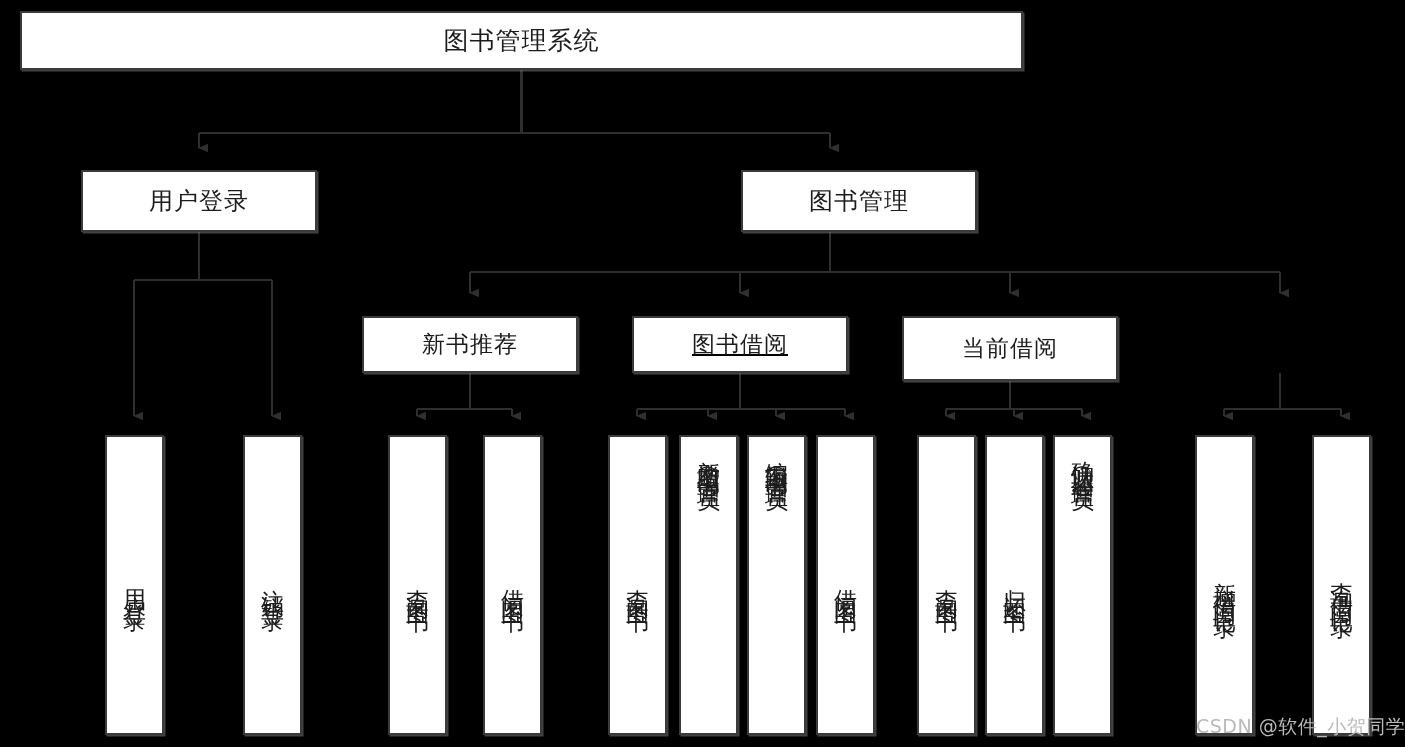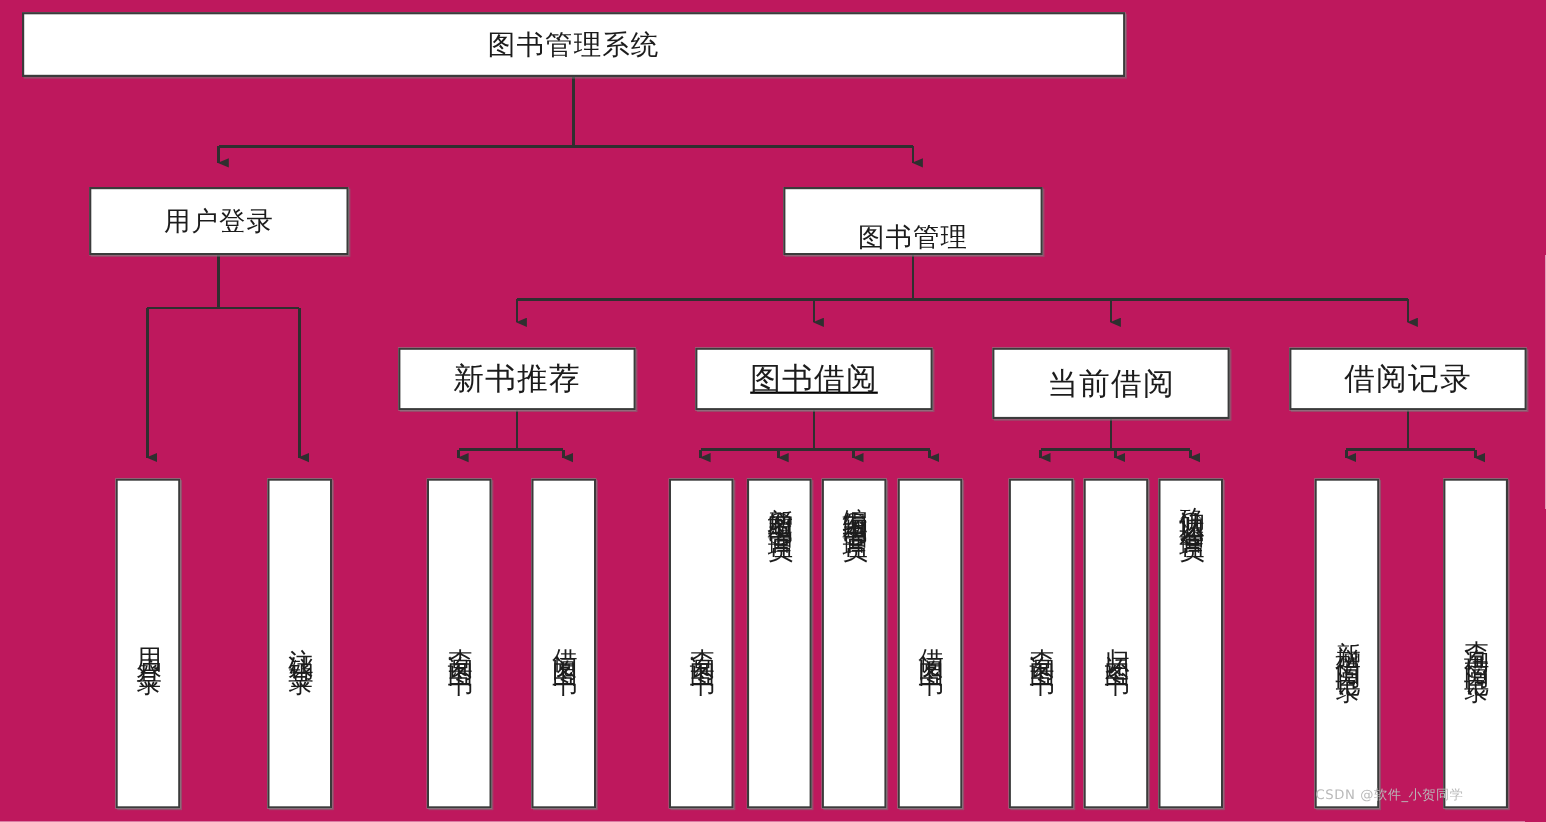--- a/index.html
+++ b/index.html
@@ -8,21 +8,21 @@
     padding: 0;
     background: #ffffff;
   }
   body {
     font-family: "DejaVu Sans", "Liberation Sans", sans-serif;
   }
   #diagram-root {
     position: relative;
     width: 1405px;
     height: 747px;
-    background: #be185d;
+    background: #000000;
     overflow: hidden;
   }
   svg.diagram-canvas {
     position: absolute;
     left: 0;
     top: 0;
     width: 1405px;
     height: 747px;
   }
   .node-box {
@@ -37,21 +37,21 @@
     overflow: hidden;
   }
   .node-label {
     color: #1c1c1c;
     letter-spacing: 1px;
     line-height: 1.18;
     white-space: pre;
   }
   .level-0 .node-label { font-size: 25px; }
   .level-1 .node-label { font-size: 24px; }
-  .level-2 .node-label { font-size: 28px; }
+  .level-2 .node-label { font-size: 23px; }
 
   .leaf-box {
     align-items: flex-start;
     justify-content: center;
     padding-top: 6px;
   }
   .leaf-box .node-label {
     writing-mode: vertical-rl;
     text-orientation: upright;
     font-size: 23px;
@@ -62,21 +62,21 @@
   .leaf-box.tall-text .node-label {
     letter-spacing: 4px;
   }
   .leaf-box.vcenter {
     align-items: center;
     padding-top: 0;
   }
   .watermark {
     position: absolute;
     color: #b9b9b9;
-    font-size: 12px;
+    font-size: 19px;
     letter-spacing: 0.5px;
     white-space: nowrap;
     user-select: none;
   }
 </style>
 </head>
 <body>
 
 <div id="diagram-root">
 
@@ -130,36 +130,33 @@
     </g>
   </svg>
 
   <div class="node-box level-0" style="left:20px; top:11px; width:1003px; height:59px;">
     <span class="node-label">图书管理系统</span>
   </div>
 
   <div class="node-box level-1" style="left:81px; top:170px; width:236px; height:62px;">
     <span class="node-label">用户登录</span>
   </div>
-  <div class="node-box level-1" style="left:712px; top:170px; width:236px; height:62px;align-items:flex-end;">
+  <div class="node-box level-1" style="left:741px; top:170px; width:236px; height:62px;">
     <span class="node-label">图书管理</span>
   </div>
 
   <div class="node-box level-2" style="left:362px; top:316px; width:216px; height:57px;">
     <span class="node-label">新书推荐</span>
   </div>
   <div class="node-box level-2" style="left:632px; top:316px; width:216px; height:57px;text-decoration:underline;">
     <span class="node-label">图书借阅</span>
   </div>
   <div class="node-box level-2" style="left:902px; top:316px; width:216px; height:65px;">
     <span class="node-label">当前借阅</span>
   </div>
-  <div class="node-box level-2" style="left:1172px; top:316px; width:216px; height:57px;">
-    <span class="node-label">借阅记录</span>
-  </div>
 
   <div class="node-box leaf-box vcenter" style="left:105px; top:435px; width:59px; height:300px;">
     <span class="node-label">用户登录</span>
   </div>
   <div class="node-box leaf-box vcenter" style="left:243px; top:435px; width:59px; height:300px;">
     <span class="node-label">注销登录</span>
   </div>
 
   <div class="node-box leaf-box vcenter" style="left:388px; top:435px; width:59px; height:300px;">
     <span class="node-label">查询图书</span>

